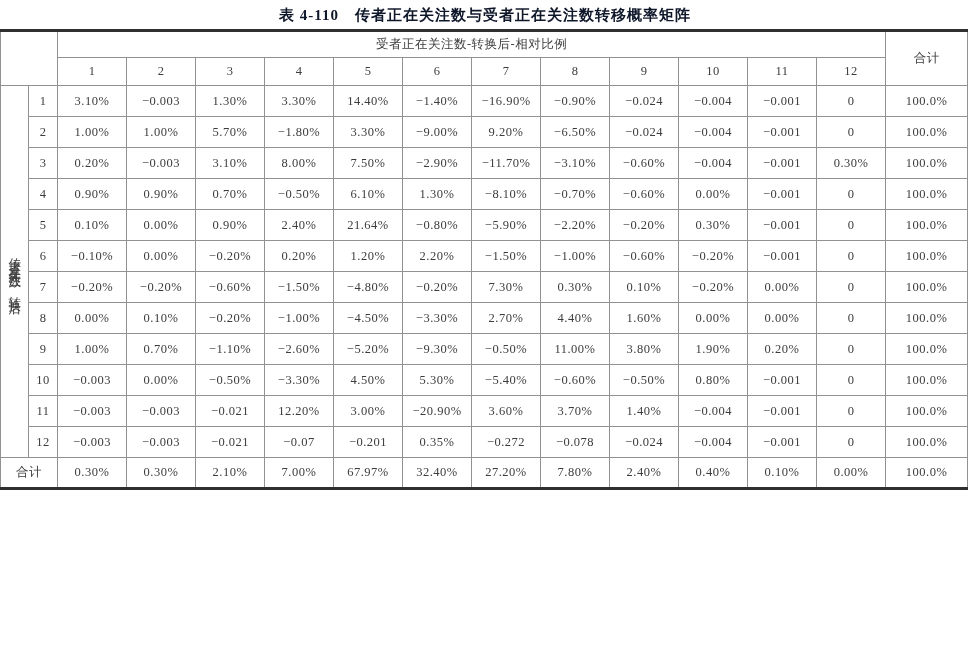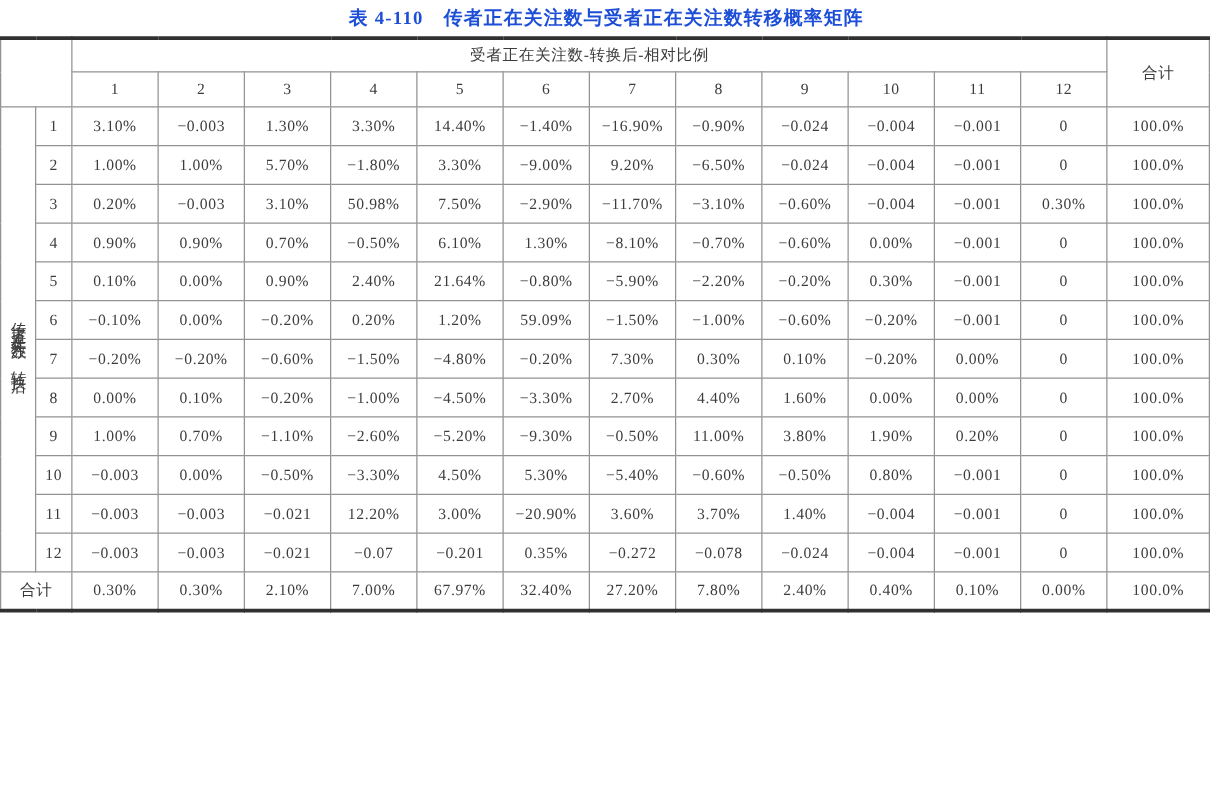--- a/index.html
+++ b/index.html
@@ -19,21 +19,21 @@
     width: 970px;
     height: 646px;
   }
   .table-title {
     height: 22px;
     line-height: 22px;
     padding: 4px 0 3px 0;
     text-align: center;
     font-size: 15px;
     font-weight: bold;
-    color: #1d4ed8;
+    color: #0f172a;
     letter-spacing: 1px;
   }
   table.matrix {
     border-collapse: collapse;
     table-layout: fixed;
     width: 968px;
     border-top: 3px solid #303030;
     border-bottom: 3px solid #303030;
     border-left: 1px solid #c2c2c2;
     border-right: 1px solid #9a9a9a;
@@ -146,21 +146,21 @@
           <td>−0.004</td>
           <td>−0.001</td>
           <td>0</td>
           <td>100.0%</td>
         </tr>
         <tr>
           <td>3</td>
           <td>0.20%</td>
           <td>−0.003</td>
           <td>3.10%</td>
-          <td>50.98%</td>
+          <td>8.00%</td>
           <td>7.50%</td>
           <td>−2.90%</td>
           <td>−11.70%</td>
           <td>−3.10%</td>
           <td>−0.60%</td>
           <td>−0.004</td>
           <td>−0.001</td>
           <td>0.30%</td>
           <td>100.0%</td>
         </tr>
@@ -196,21 +196,21 @@
           <td>0</td>
           <td>100.0%</td>
         </tr>
         <tr>
           <td>6</td>
           <td>−0.10%</td>
           <td>0.00%</td>
           <td>−0.20%</td>
           <td>0.20%</td>
           <td>1.20%</td>
-          <td>59.09%</td>
+          <td>2.20%</td>
           <td>−1.50%</td>
           <td>−1.00%</td>
           <td>−0.60%</td>
           <td>−0.20%</td>
           <td>−0.001</td>
           <td>0</td>
           <td>100.0%</td>
         </tr>
         <tr>
           <td>7</td>

